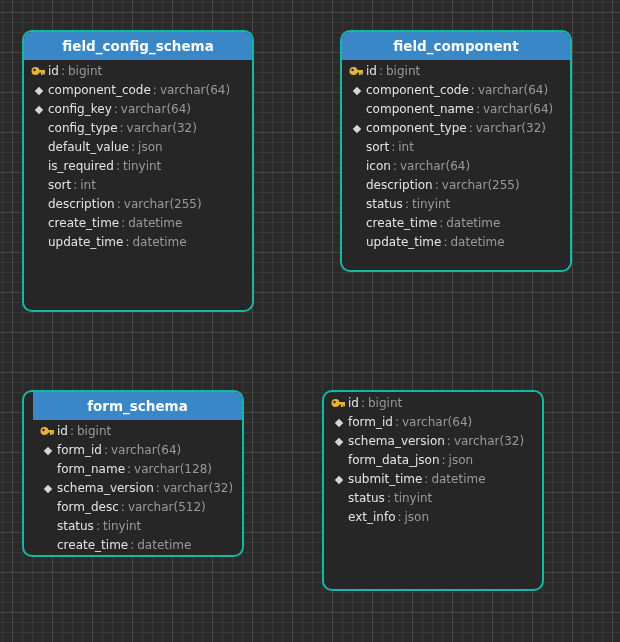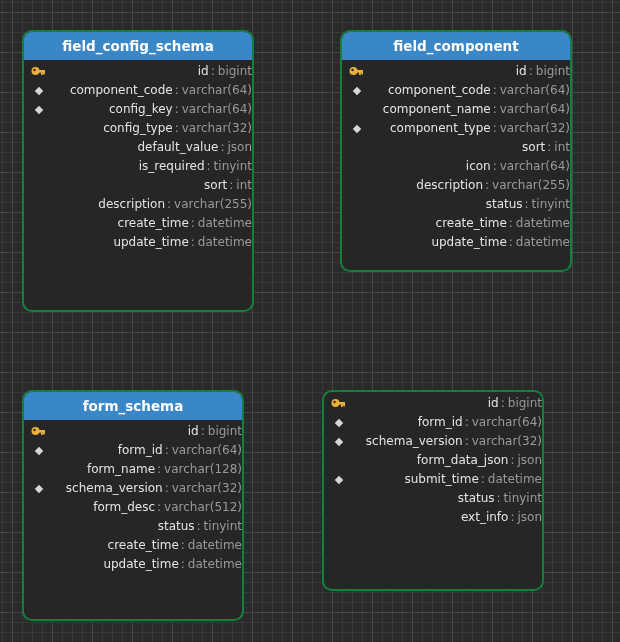--- a/index.html
+++ b/index.html
@@ -11,35 +11,35 @@
         linear-gradient(to bottom, #474747 1px, transparent 1px),
         linear-gradient(to right, #383838 1px, transparent 1px),
         linear-gradient(to bottom, #383838 1px, transparent 1px);
       background-size: 40px 40px, 40px 40px, 10px 10px, 10px 10px;
       background-position: 12px 12px, 12px 12px, 2px 2px, 2px 2px;
       font-family: "DejaVu Sans", sans-serif;
     }
     .entity {
       position: absolute;
       background: #262626;
-      border: 2px solid #15803d;
+      border: 2px solid #14b8a6;
       border-radius: 10px;
       box-sizing: border-box;
       overflow: hidden;
     }
     .entity-header {
       background: #3a87c8;
       color: #ffffff;
       font-weight: bold;
       font-size: 13.5px;
       text-align: center;
       height: 28px;
       line-height: 28px;
     }
-    .fields { padding-top: 2px; text-align: right; }
+    .fields { padding-top: 2px; }
     .field {
       height: 19px; line-height: 19px;
       font-size: 12px;
       white-space: nowrap;
       position: relative;
       padding-left: 24px;
     }
     .field .marker {
       position: absolute; left: 8px; top: 0; width: 14px; height: 19px;
       display: flex; align-items: center; justify-content: center;
@@ -104,21 +104,21 @@
         </span><span class="fname">component_type</span><span class="sep" style="margin: 0px 3px 0px 2px;">:</span><span class="ftype">varchar(32)</span></div>
       <div class="field"><span class="marker"></span><span class="fname">sort</span><span class="sep" style="margin: 0px 3px 0px 2px;">:</span><span class="ftype">int</span></div>
       <div class="field"><span class="marker"></span><span class="fname">icon</span><span class="sep" style="margin: 0px 3px 0px 2px;">:</span><span class="ftype">varchar(64)</span></div>
       <div class="field"><span class="marker"></span><span class="fname">description</span><span class="sep" style="margin: 0px 3px 0px 2px;">:</span><span class="ftype">varchar(255)</span></div>
       <div class="field"><span class="marker"></span><span class="fname">status</span><span class="sep" style="margin: 0px 3px 0px 2px;">:</span><span class="ftype">tinyint</span></div>
       <div class="field"><span class="marker"></span><span class="fname">create_time</span><span class="sep" style="margin: 0px 3px 0px 2px;">:</span><span class="ftype">datetime</span></div>
       <div class="field"><span class="marker"></span><span class="fname">update_time</span><span class="sep" style="margin: 0px 3px 0px 2px;">:</span><span class="ftype">datetime</span></div>
     </div>
 </div>
 
-<div class="entity" style="left:22px; top:390px; width:222px; height:231px;">
+<div class="entity" style="left:22px; top:390px; width:222px; height:167px;padding-left:9px;">
   <div class="entity-header">form_schema</div>
   <div class="fields">
       <div class="field"><span class="marker" style="left: 7px;">
           <svg width="14" height="12" viewBox="0 0 14 12">
             <circle cx="4.5" cy="5" r="4" fill="#e8b23a"></circle>
             <circle cx="3.5" cy="4" r="1.2" fill="#262626"></circle>
             <rect x="7" y="4" width="7" height="2.6" fill="#e8b23a"></rect>
             <rect x="10" y="6" width="1.8" height="3" fill="#e8b23a"></rect>
             <rect x="12.2" y="6" width="1.8" height="2.4" fill="#e8b23a"></rect>
           </svg>

